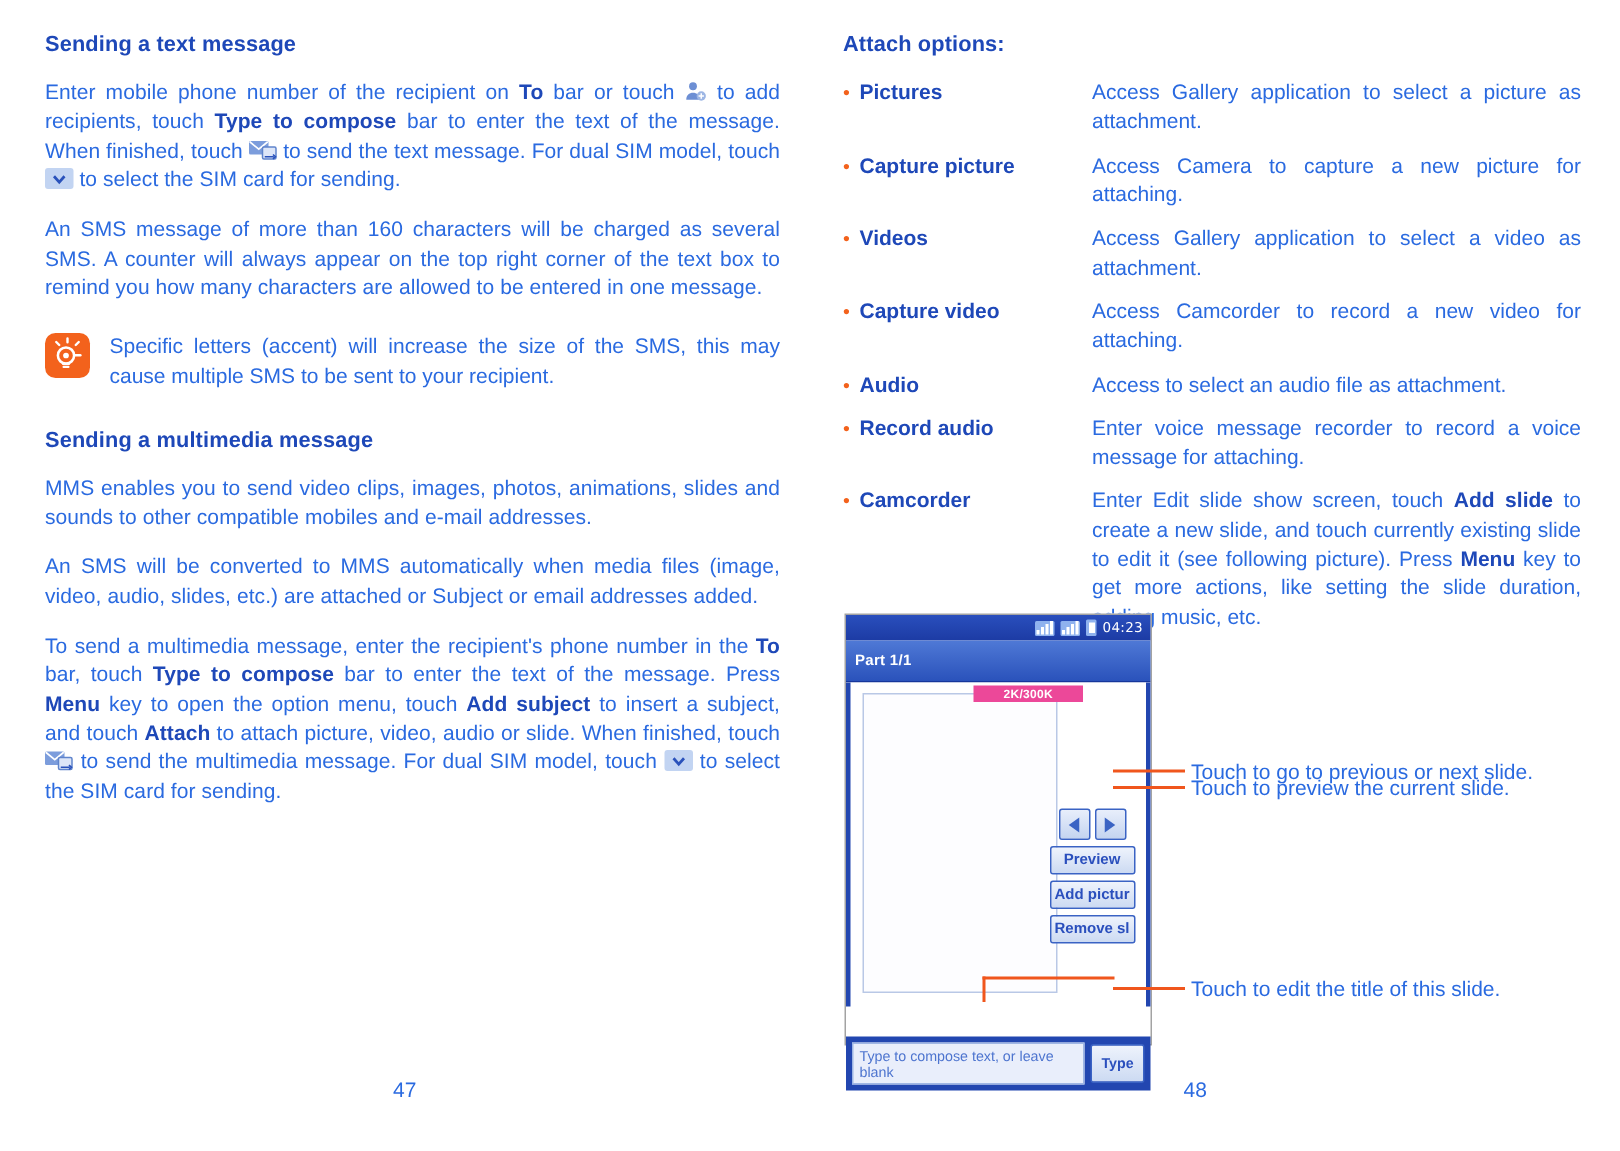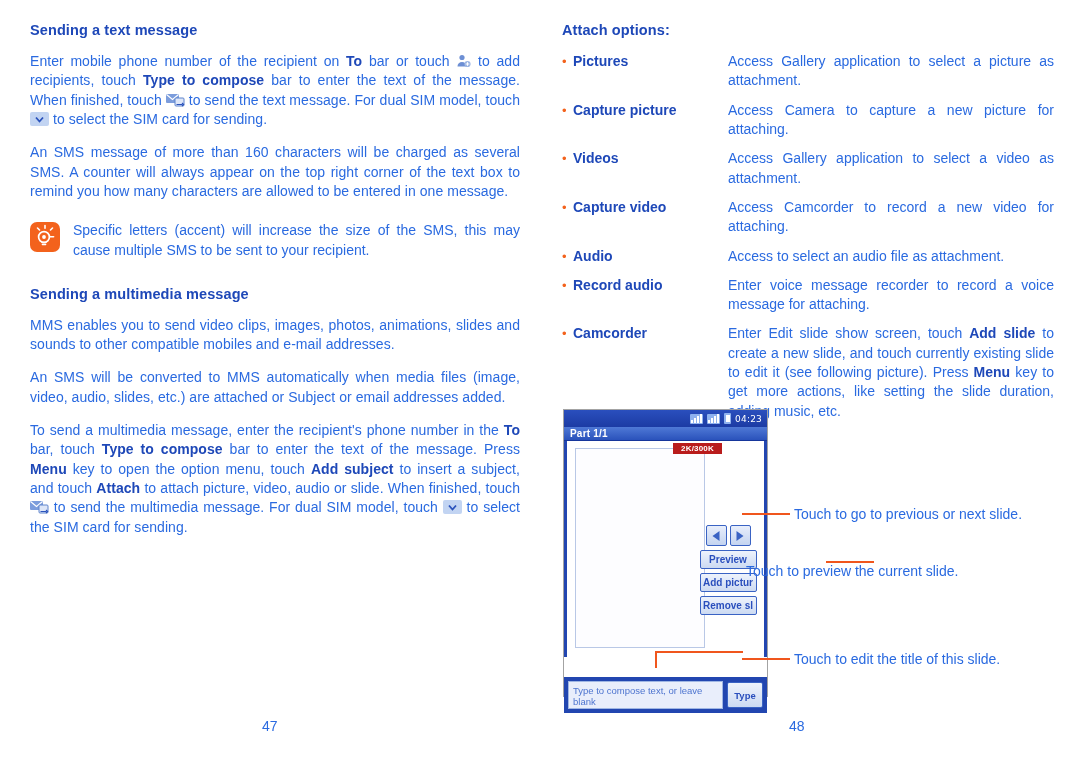--- a/index.html
+++ b/index.html
@@ -159,21 +159,21 @@
     background: #8fb2ee;
     border-radius: 1px;
     position: relative;
   }
   .batt::after {
     content:""; position:absolute;
     left:1.5px; top:2px; width:4px; height:7px;
     background:#ffffff;
   }
   .phone-title {
-    height: 14px;
+    height: 28px;
     background: linear-gradient(#4f79d6, #2a52bb);
     color: #ffffff;
     font-size: 10px;
     font-weight: bold;
     display: flex;
     align-items: center;
     padding-left: 6px;
     letter-spacing: .2px;
     border-bottom: 1px solid #16369b;
   }
@@ -188,25 +188,25 @@
   .slide-canvas {
     position: absolute;
     left: 8px; top: 7px;
     width: 130px; height: 200px;
     border: 1px solid #b9c8e6;
     background: #fdfdff;
   }
   .size-badge {
     position: absolute;
     right: 42px; top: 2px;
-    background: #b91c1c;
+    background: #ec4899;
     color: #ffffff;
     font-size: 8px;
     font-weight: bold;
-    padding: 1px 8px;
+    padding: 1px 20px;
     letter-spacing: .2px;
   }
   .side-rail {
     position: absolute;
     right: 6px; top: 84px;
     width: 60px;
     display: flex;
     flex-direction: column;
     gap: 4px;
     align-items: center;
@@ -442,21 +442,21 @@
       <div class="compose-field">Type to compose text, or leave blank</div>
       <div class="done-btn">Type</div>
     </div>
   </div>
 
   <div class="callout" style="left:742px; top:506px;">
     <span class="leader" style="width:48px;"></span>
     <span class="ctext">Touch to go to previous or next slide.</span>
   </div>
 
-  <div class="callout" style="left:742px; top:561px;flex-direction:column;">
+  <div class="callout" style="left:742px; top:517px;">
     <span class="leader" style="width:48px;"></span>
     <span class="ctext">Touch to preview the current slide.</span>
   </div>
 
   <div class="callout" style="left:742px; top:651px;">
     <span class="leader" style="width:48px;"></span>
     <span class="ctext">Touch to edit the title of this slide.</span>
   </div>
 
   <div style="position:absolute; left:655px; top:651px; width:88px; height:2px; background:#f0561d;"></div>

